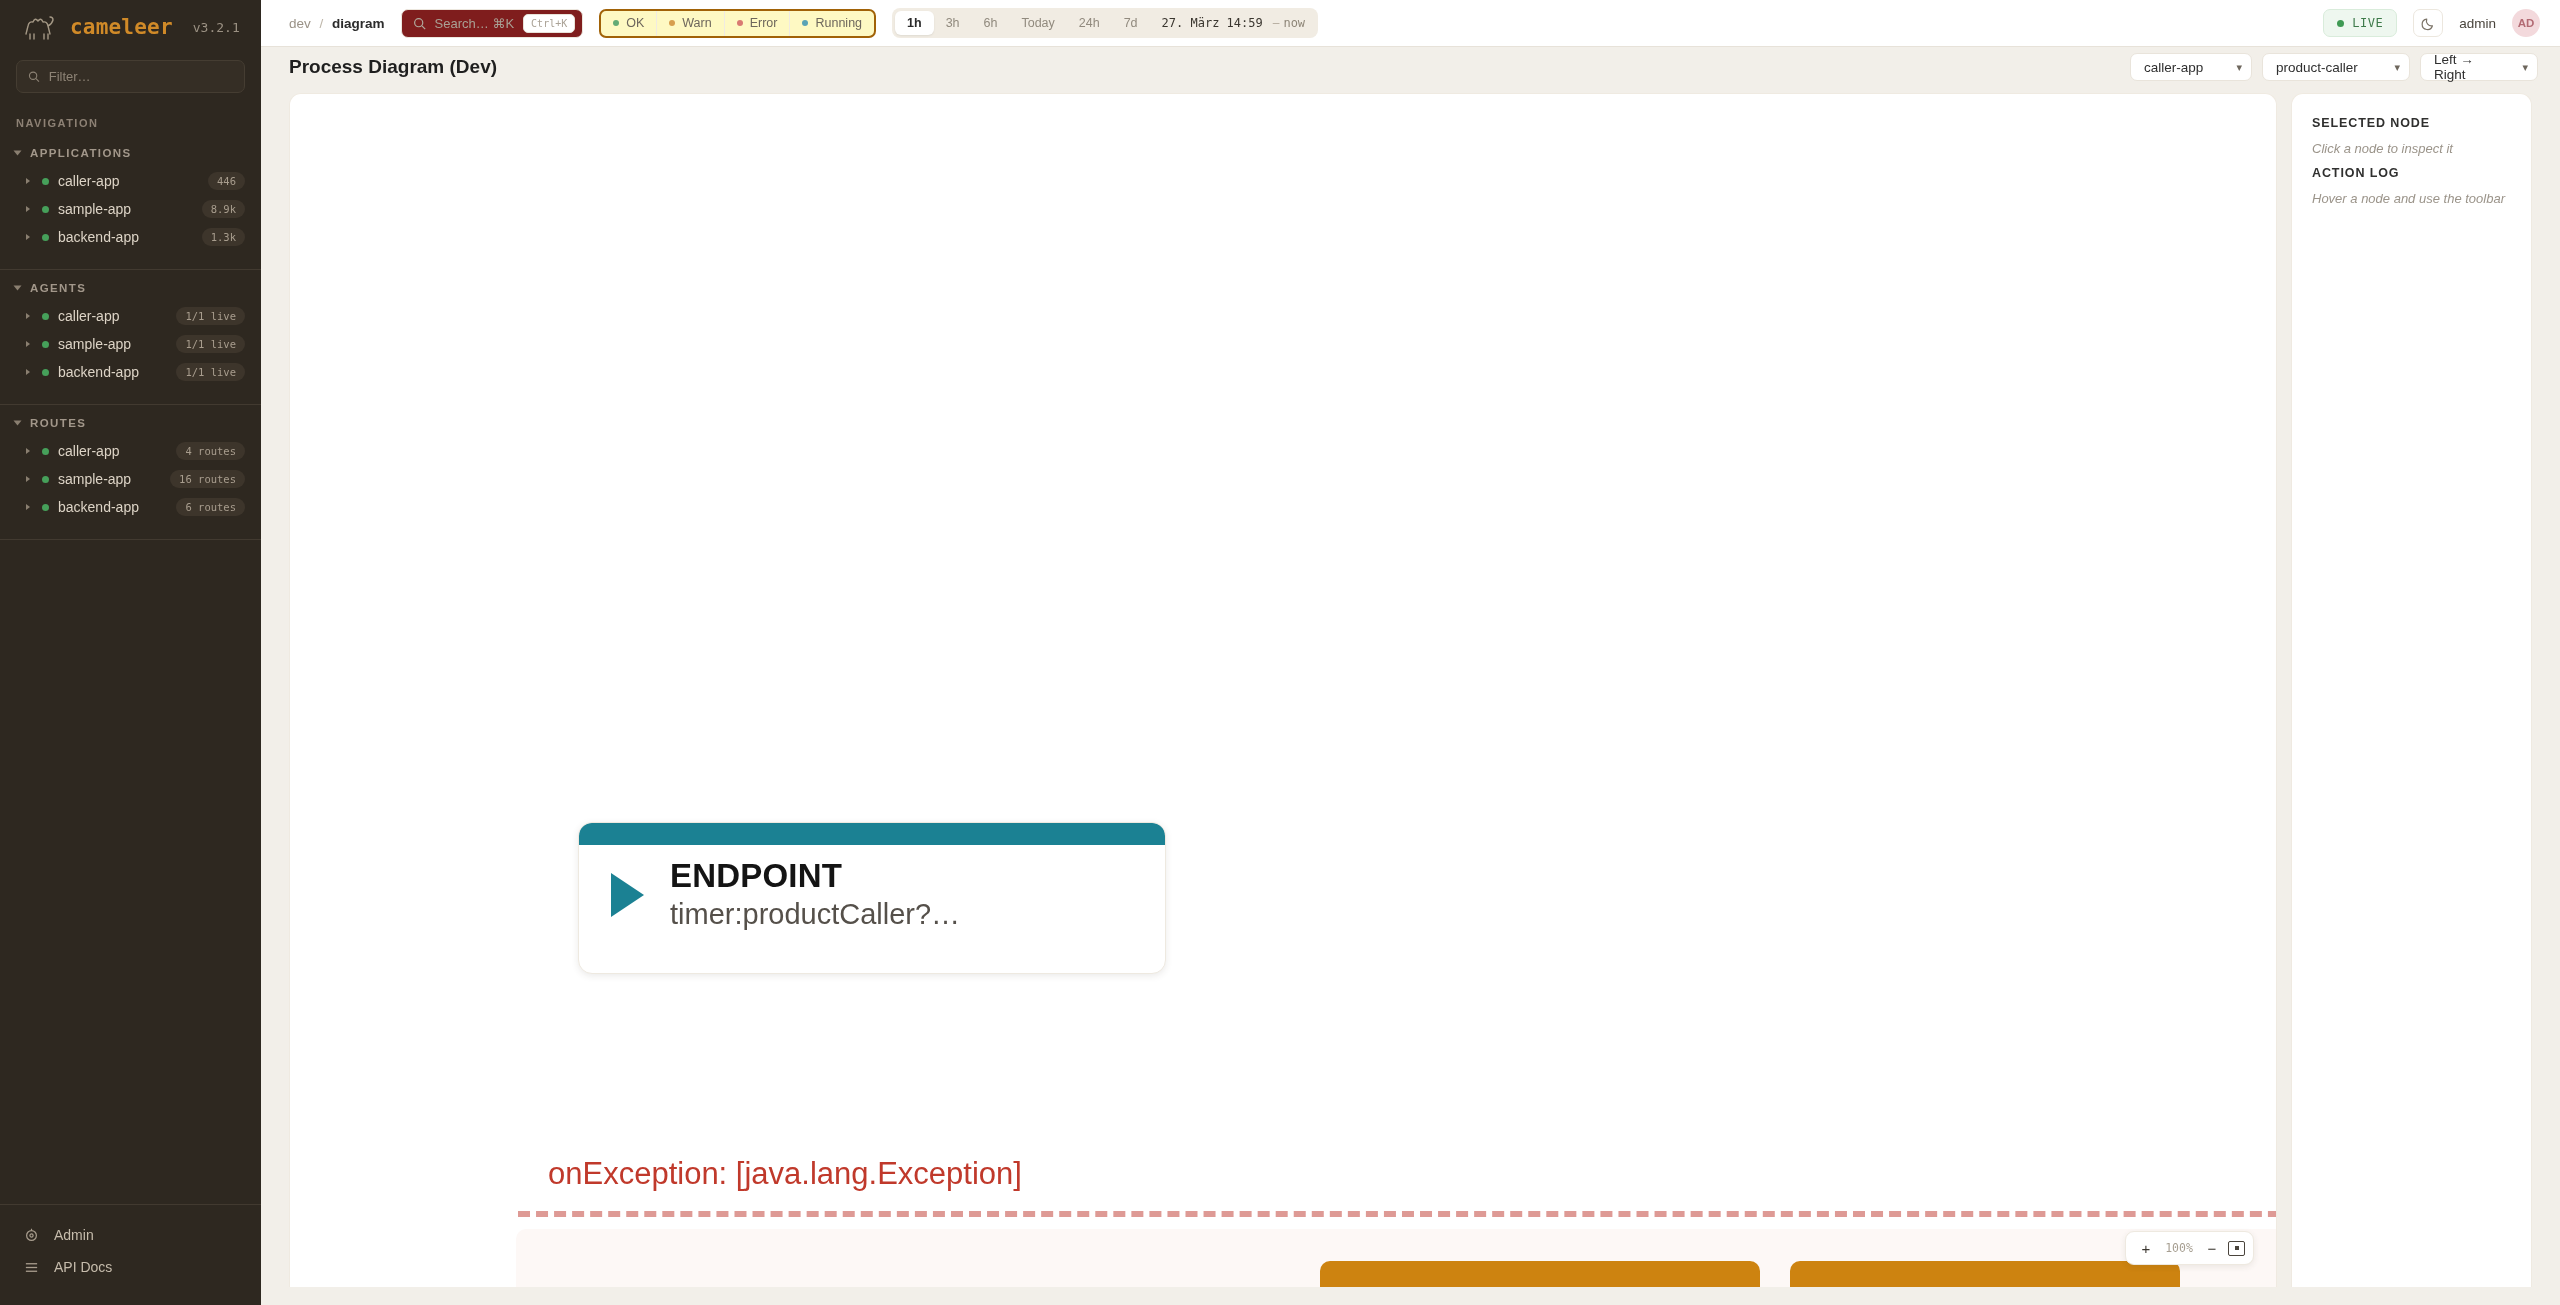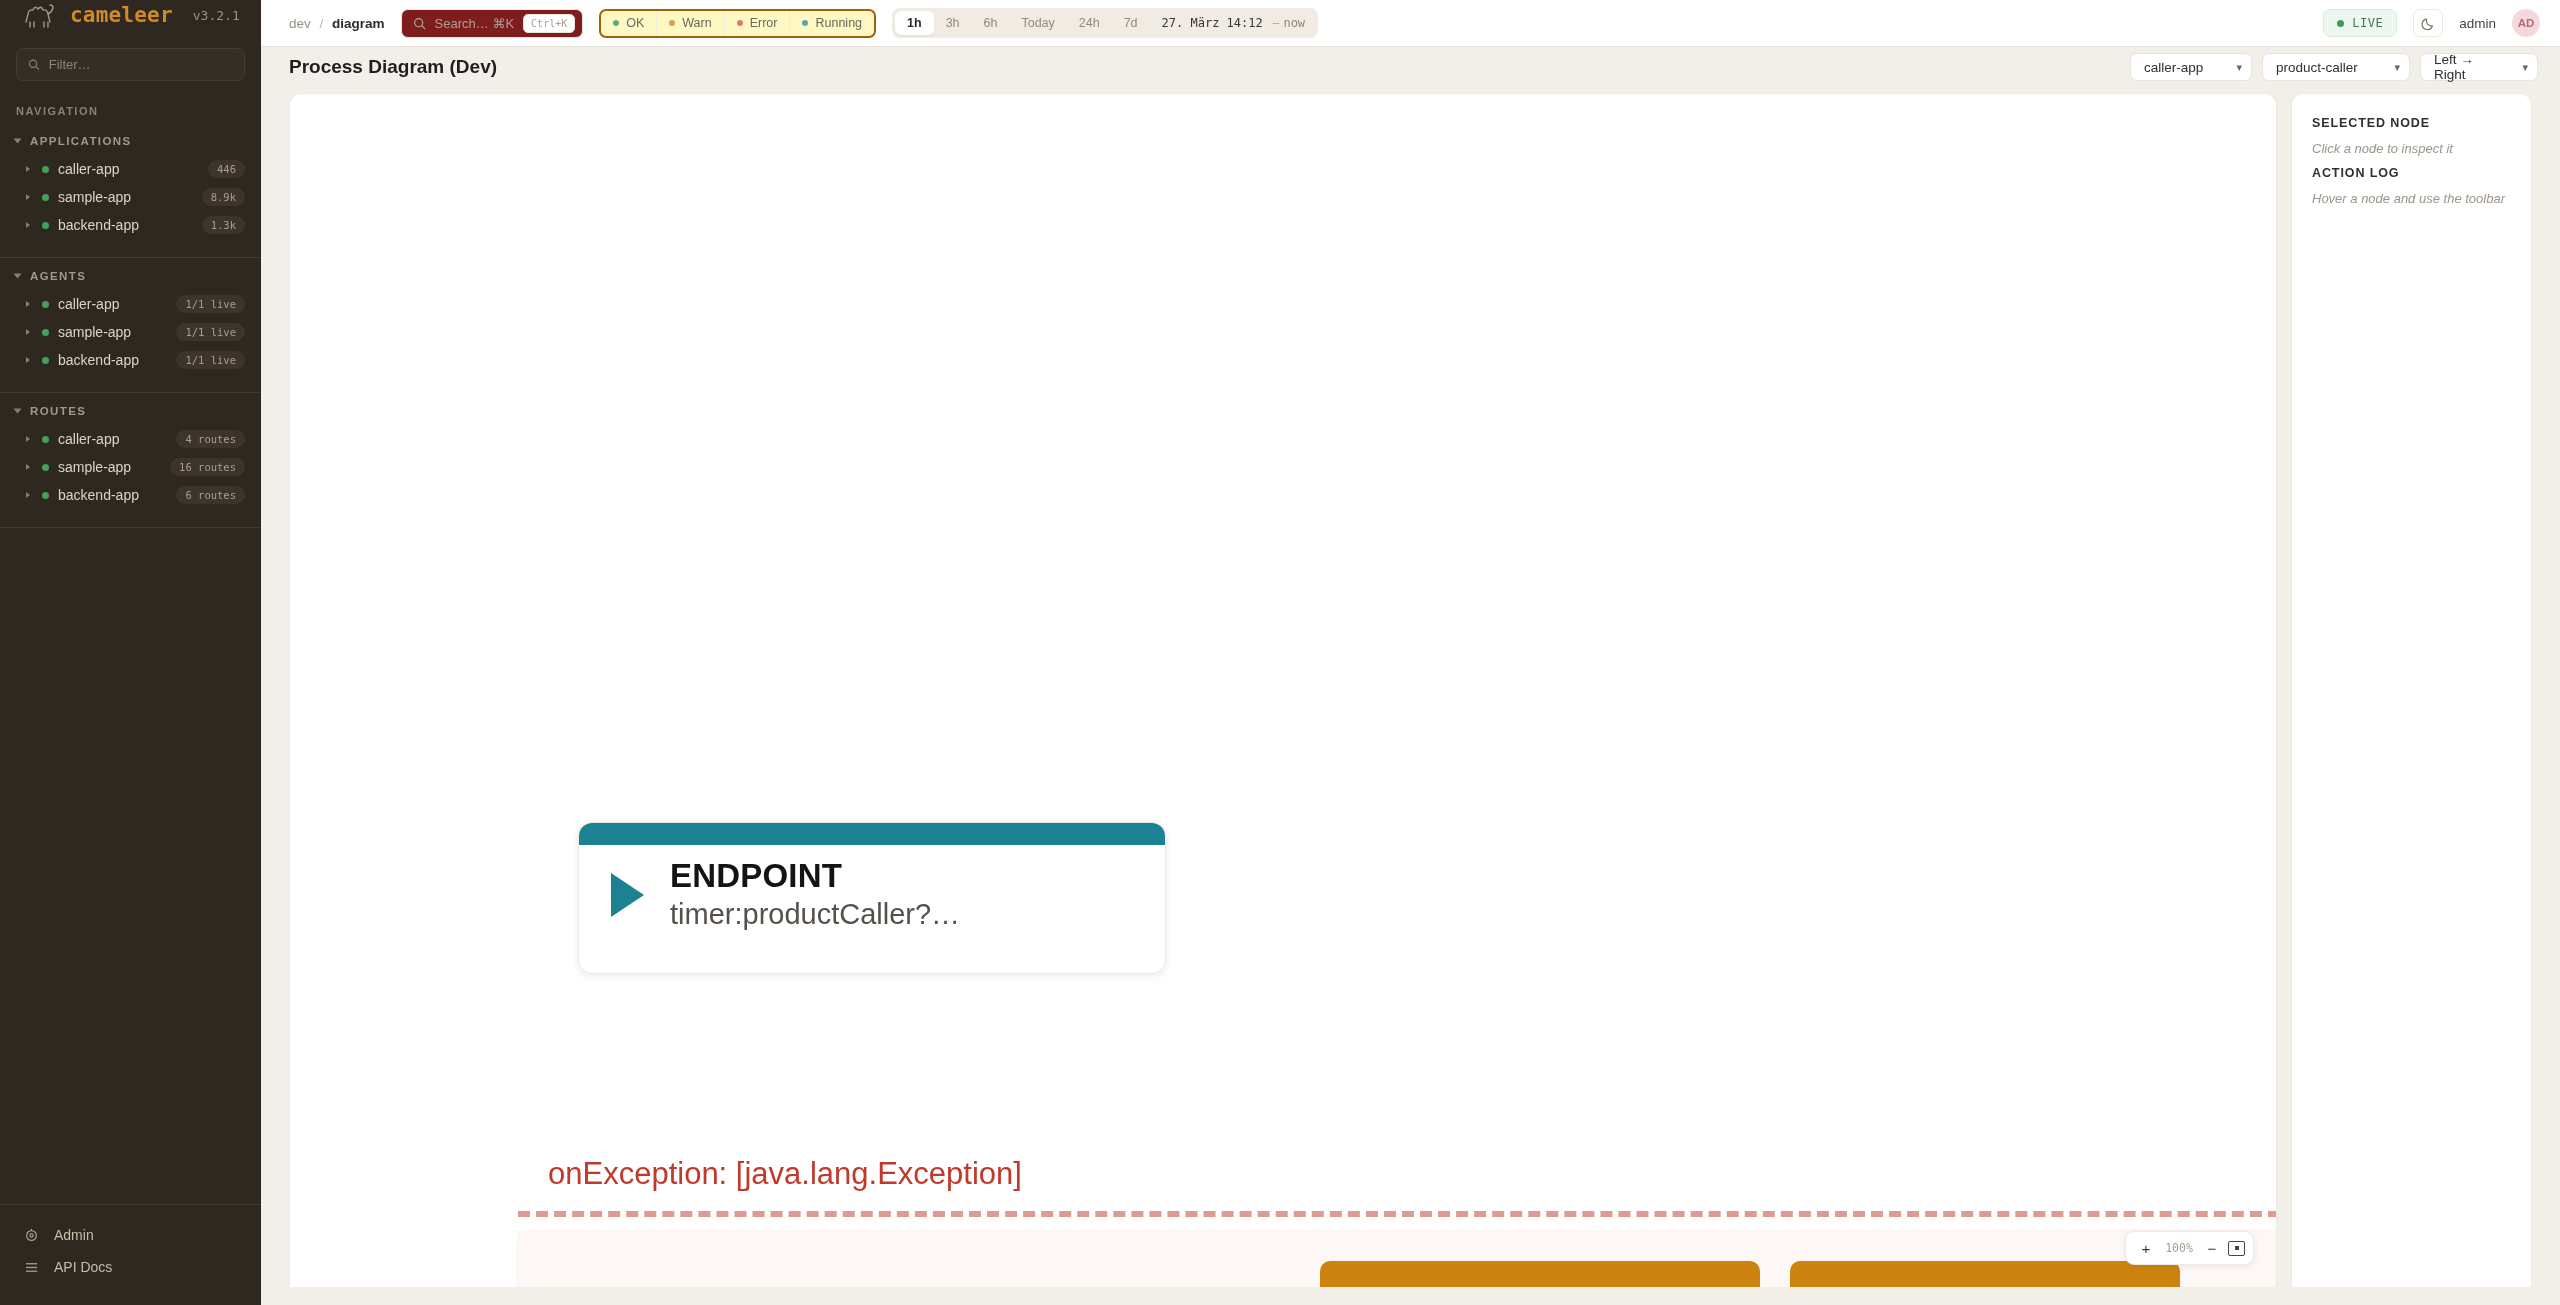--- a/index.html
+++ b/index.html
@@ -13,21 +13,21 @@
 
   
   .sidebar {
     width: 261px; height: 1305px;
     background: #2e2820;
     display: flex; flex-direction: column;
     flex: 0 0 261px;
   }
   .brand {
     display: flex; align-items: center; gap: 14px;
-    padding: 0 18px 14px 22px;
+    padding: 12px 18px 14px 22px;
   }
   .camel-icon { width: 34px; height: 30px; flex: 0 0 34px; opacity: .85; }
   .brand-name {
     font-family: "DejaVu Sans Mono", monospace;
     font-size: 21px; font-weight: 700; color: #d08a28; letter-spacing: .2px;
   }
   .brand-ver {
     font-family: "DejaVu Sans Mono", monospace;
     font-size: 13px; color: #9b9183; margin-left: 6px;
   }
@@ -434,21 +434,21 @@
         </div>
       </div>
 
       <div class="range-group">
         <div class="range active">1h</div>
         <div class="range">3h</div>
         <div class="range">6h</div>
         <div class="range">Today</div>
         <div class="range">24h</div>
         <div class="range">7d</div>
-        <span class="range-stamp">27. März 14:12</span>
+        <span class="range-stamp">27. März 14:59</span>
         <span class="range-sep">–</span>
         <span class="range-now">now</span>
       </div>
 
       <div class="spacer"></div>
 
       <div class="live-badge">
         <span class="d"></span>
         <span>LIVE</span>
       </div>

